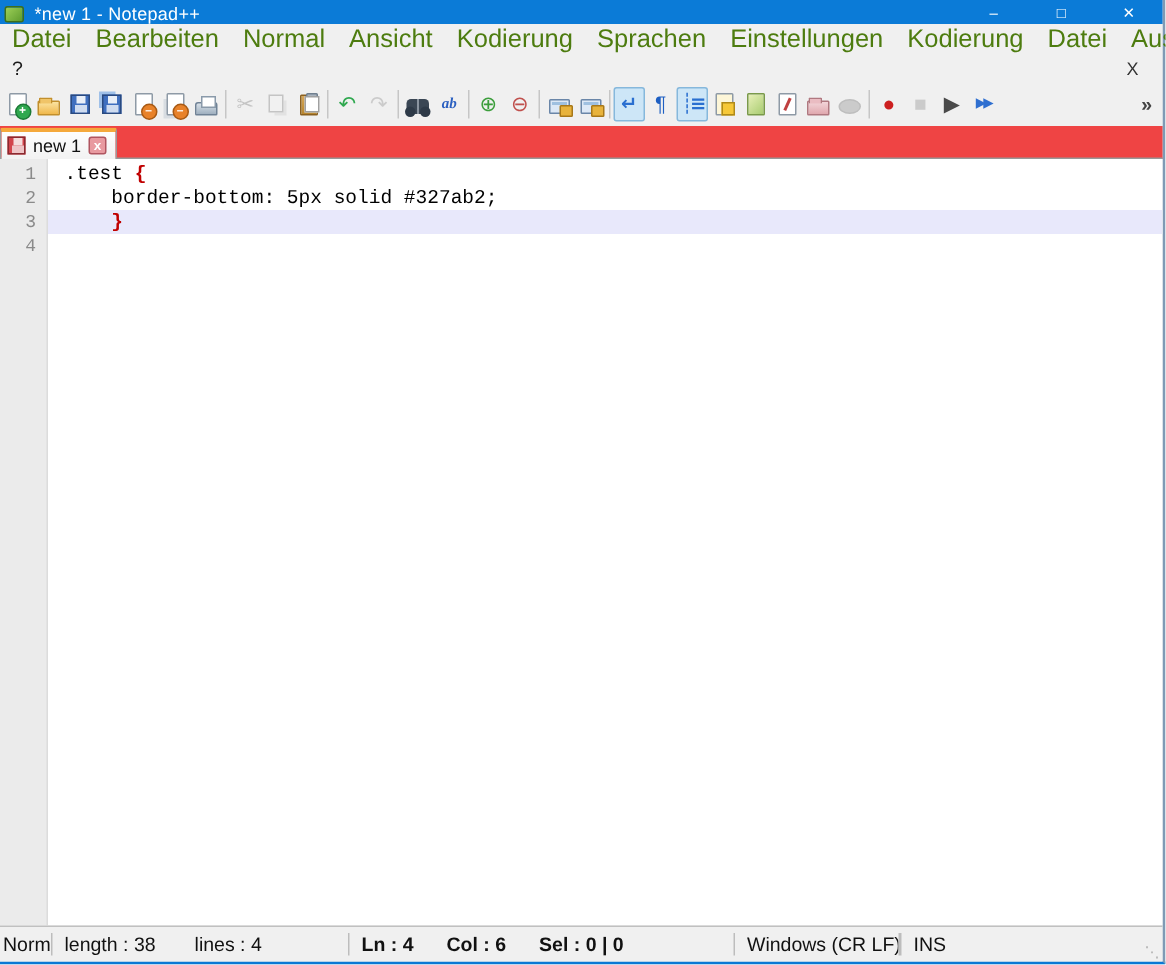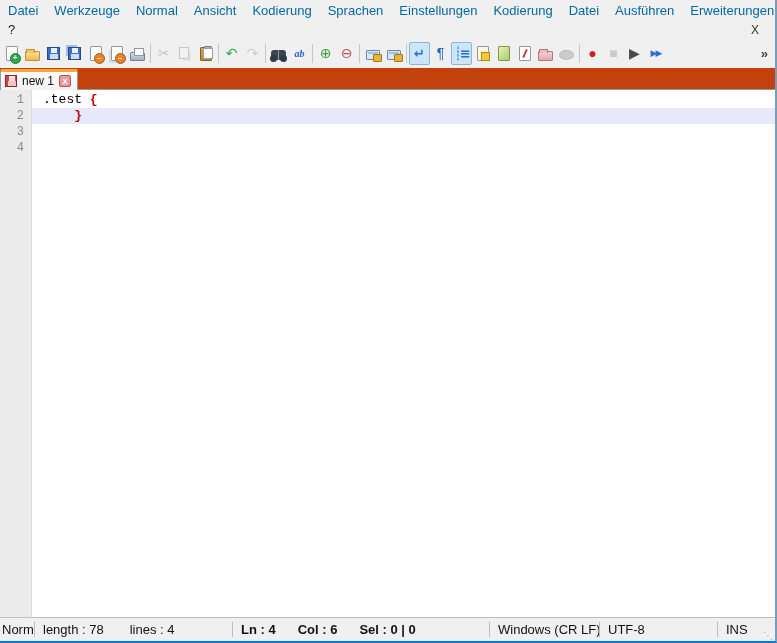--- a/index.html
+++ b/index.html
@@ -13,21 +13,21 @@
               font-size:12px; flex:0 0 auto; overflow:hidden; }
   .app-icon { width:13px; height:11px; margin:2px 7px 0 3px; border-radius:2px;
               background:linear-gradient(135deg,#9ccf58,#5e9b2d); border:1px solid #3c6e1a; }
   .title-text { white-space:nowrap; padding-top:2px; letter-spacing:.2px; }
   .win-controls { margin-left:auto; display:flex; height:100%; }
   .win-btn { width:45px; display:flex; align-items:flex-end; justify-content:center;
              font-size:10px; line-height:13px; color:#fff; cursor:default; }
 
   
   .menurow1 { height:20px; background:#f0f0f0; display:flex; align-items:center; flex:0 0 auto; }
-  .menu-item { font-size:13px; color:#0369a1; padding:0 8px; white-space:nowrap; }
+  .menu-item { font-size:17px; color:#4d7c0f; padding:0 8px; white-space:nowrap; }
   .menurow2 { height:19px; background:#f0f0f0; display:flex; align-items:center; flex:0 0 auto; }
   .menu-help { font-size:13px; color:#1a1a1a; padding:0 8px; }
   .menu-close { margin-left:auto; margin-right:12px; font-size:12px; color:#333; padding:0 4px; }
 
   
   .toolbar { height:29px; background:#f0f0f0; display:flex; align-items:center; padding:0 1px; flex:0 0 auto; }
   .tbtn { width:21px; height:23px; display:flex; align-items:center; justify-content:center;
           border:1px solid transparent; border-radius:2px; flex:0 0 auto; }
   .tbtn.pressed { background:#cde6f7; border-color:#86b8dc; }
   .tbtn.disabled { opacity:.42; filter:grayscale(1); }
@@ -96,21 +96,21 @@
       background:#e8b33c; border:1px solid #a87818; border-radius:1px; }
   
   .ic-wrap { font:bold 13px/17px "DejaVu Sans",sans-serif; color:#2a6fd0; }
   .ic-indent { font:bold 13px/17px "DejaVu Sans",sans-serif; color:#2a6fd0; letter-spacing:-2px; }
   
   .ic-monitor { width:15px; height:10px; margin-top:3px; background:#9a9a9a; border:1px solid #7a7a7a; border-radius:50%; }
   
   .ic-ffwd { font:bold 9px/17px "DejaVu Sans",sans-serif; color:#2f6fd0; letter-spacing:-2px; }
 
   
-  .tabbar { height:22px; background:#c2410c; border-bottom:1px solid #989898; display:flex;
+  .tabbar { height:22px; background:#ef4444; border-bottom:1px solid #989898; display:flex;
             align-items:flex-end; flex:0 0 auto; padding-left:0; }
   .tab { height:21px; display:flex; align-items:center; gap:5px; padding:0 6px 0 4px;
          background:linear-gradient(#fdfdfd,#f2f2f2); border:1px solid #9a9a9a; border-bottom:none;
          border-top:3px solid #f5a93c; border-radius:2px 2px 0 0; margin-bottom:-1px; }
   .tab-label { font-size:12px; color:#111; white-space:nowrap; }
   .tab-close { width:12px; height:12px; background:#e89aa0; border:1px solid #b05560; border-radius:2px;
                color:#fff; font:bold 9px/11px "Liberation Sans",sans-serif; text-align:center; }
 
   
   .editor { flex:1 1 auto; background:#fff; display:flex; overflow:hidden; }
@@ -136,24 +136,33 @@
   .pane-eol { width:109px; }
   .pane-enc { width:117px; }
   .pane-ins { width:38px; }
   .grip { margin-left:auto; margin-right:2px; color:#b0b0b0; font-size:10px; align-self:flex-end; }
 </style>
 </head>
 <body>
 
 <div class="window">
 
+  <div class="titlebar">
+    <span class="app-icon"></span>
+    <span class="title-text">*new 1 - Notepad++</span>
+    <span class="win-controls">
+      <span class="win-btn">–</span>
+      <span class="win-btn">□</span>
+      <span class="win-btn">✕</span>
+    </span>
+  </div>
 
   <div class="menurow1">
       <span class="menu-item">Datei</span>
-      <span class="menu-item">Werkzeuge</span>
+      <span class="menu-item">Bearbeiten</span>
       <span class="menu-item">Normal</span>
       <span class="menu-item">Ansicht</span>
       <span class="menu-item">Kodierung</span>
       <span class="menu-item">Sprachen</span>
       <span class="menu-item">Einstellungen</span>
       <span class="menu-item">Kodierung</span>
       <span class="menu-item">Datei</span>
       <span class="menu-item">Ausführen</span>
       <span class="menu-item">Erweiterungen</span>
     </div>
@@ -274,44 +283,44 @@
 
   <div class="editor">
     <div class="gutter">
         <span class="ln">1</span>
         <span class="ln">2</span>
         <span class="ln">3</span>
         <span class="ln">4</span>
       </div>
     <div class="code">
         <div class="line"><span>.test </span><span class="tok-brace">{</span></div>
+        <div class="line"><span>    border-bottom: 5px solid #327ab2;</span></div>
         <div class="line current"><span>    </span><span class="tok-brace">}</span></div>
       </div>
   </div>
 
   <div class="statusbar">
     <div class="spane pane-doctype">
       <span>Normal</span>
     </div>
     <div class="ssep"></div>
     <div class="spane pane-size">
-      <span>length : 78</span>
+      <span>length : 38</span>
       <span class="gap"></span>
       <span>lines : 4</span>
     </div>
     <div class="ssep"></div>
     <div class="spane pane-pos">
       <span>Ln : 4</span>
       <span class="gap"></span>
       <span>Col : 6</span>
       <span class="gap"></span>
       <span>Sel : 0 | 0</span>
     </div>
     <div class="ssep"></div>
     <div class="spane pane-eol">Windows (CR LF)</div>
     <div class="ssep"></div>
-    <div class="spane pane-enc">UTF-8</div>
     <div class="ssep"></div>
     <div class="spane pane-ins">INS</div>
     <span class="grip">⋱</span>
   </div>
 
 </div>
 
 </body></html>

